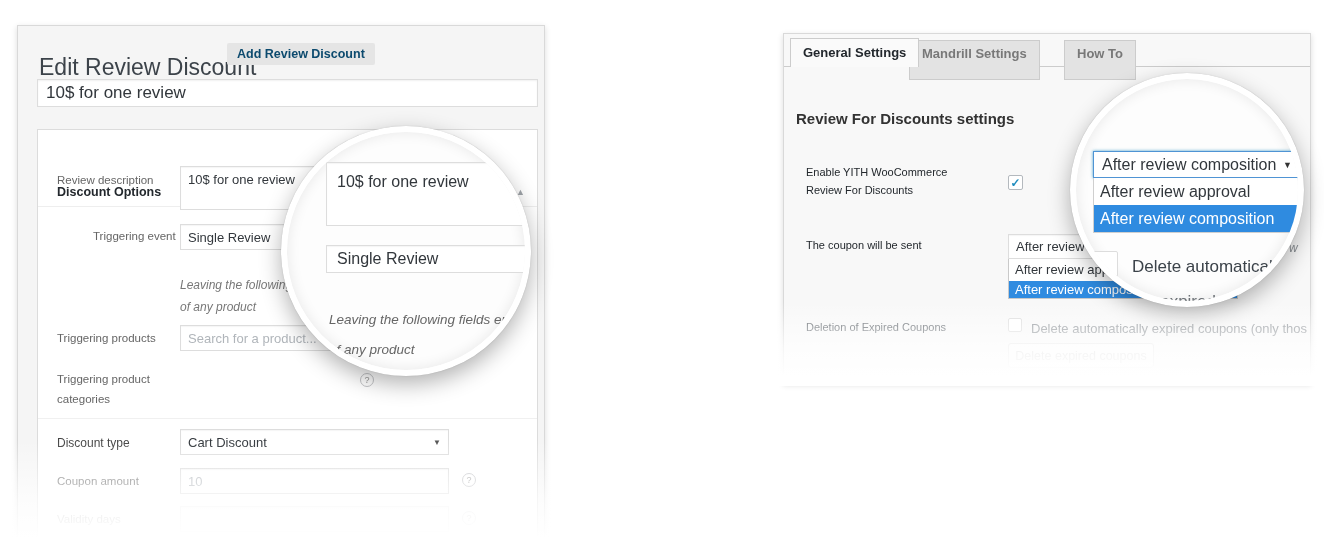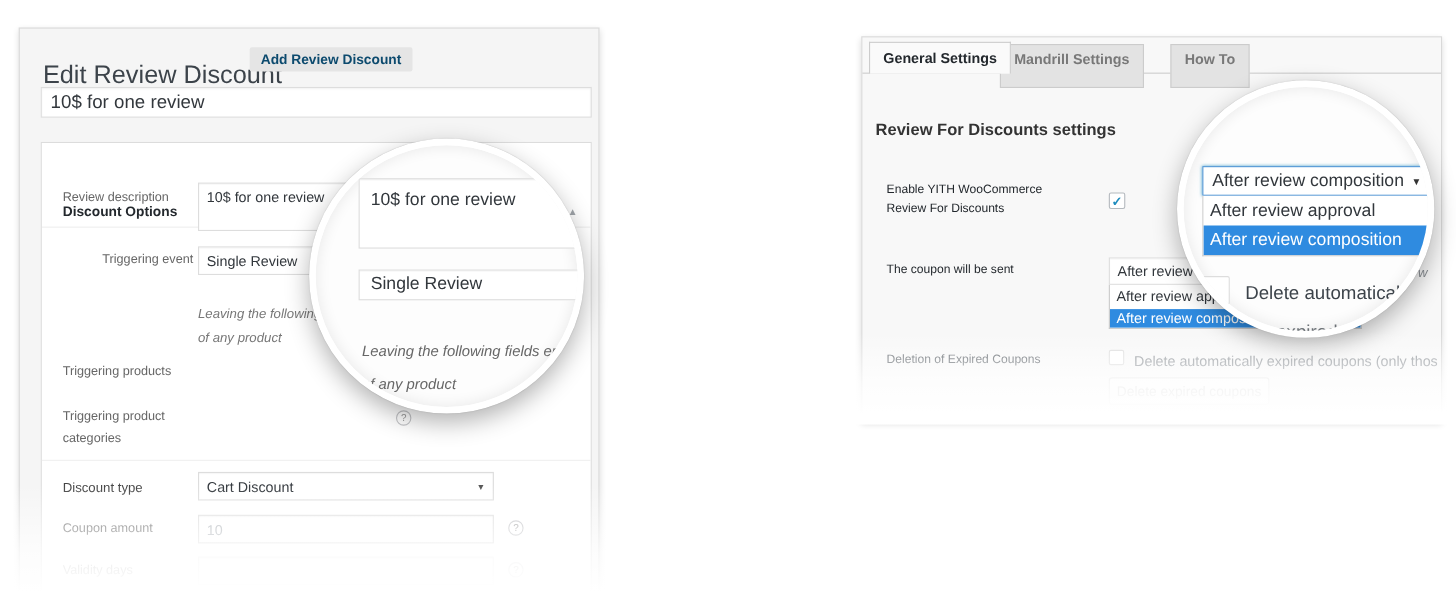--- a/index.html
+++ b/index.html
@@ -91,20 +91,21 @@
 
       <div class="abs f-label" style="left:19px;top:100px;margin-left:36px;">Triggering event</div>
       <div class="abs f-select" style="left:142px;top:94px;width:255px;height:26px;">
         <span>Single Review</span>
       </div>
 
       <div class="abs helper" style="left:142px;top:148px;">Leaving the following fields empty</div>
       <div class="abs helper" style="left:142px;top:170px;">of any product</div>
 
       <div class="abs f-label" style="left:19px;top:202px;">Triggering products</div>
+      <input class="abs f-input" style="left: 142px; top: 195px; width: 168px; height: 26px;" placeholder="Search for a product...">
 
       <div class="abs f-label" style="left:19px;top:243px;">Triggering product</div>
       <div class="abs f-label" style="left:19px;top:263px;">categories</div>
       <div class="abs help-icon" style="left:322px;top:243px;">?</div>
 
       <div class="abs divider" style="left:0;top:288px;width:501px;"></div>
 
       <div class="abs f-label" style="left:19px;top:306px;color:#444;font-size:12px;">Discount type</div>
       <div class="abs f-select" style="left:142px;top:299px;width:269px;height:26px;">
         <span>Cart Discount</span>

